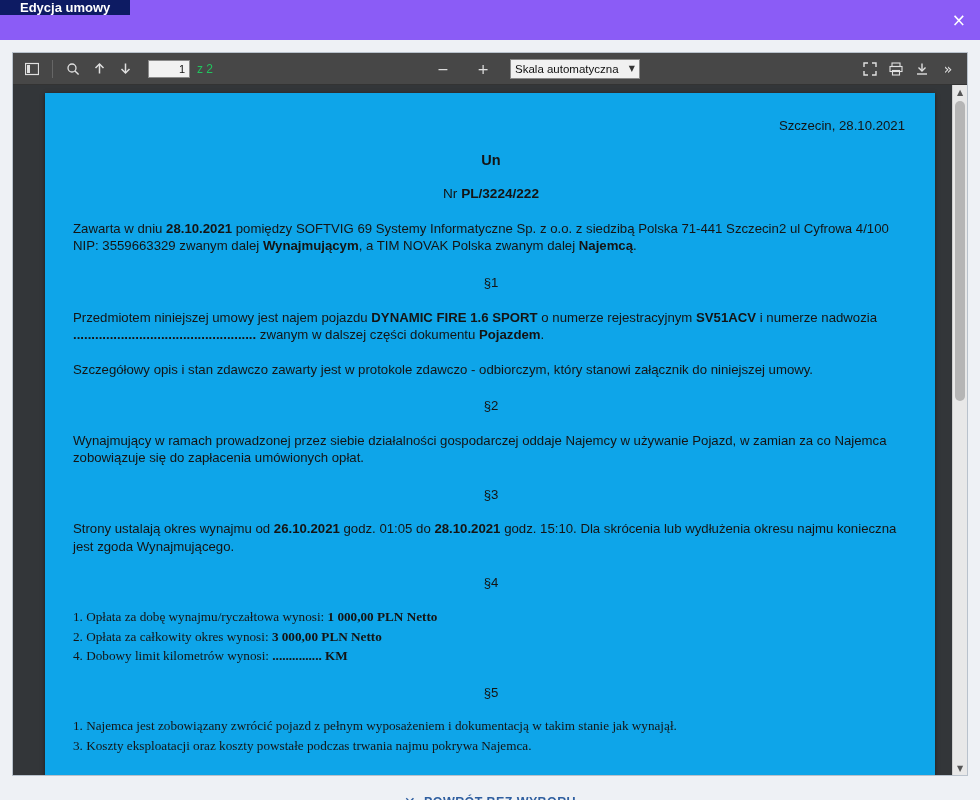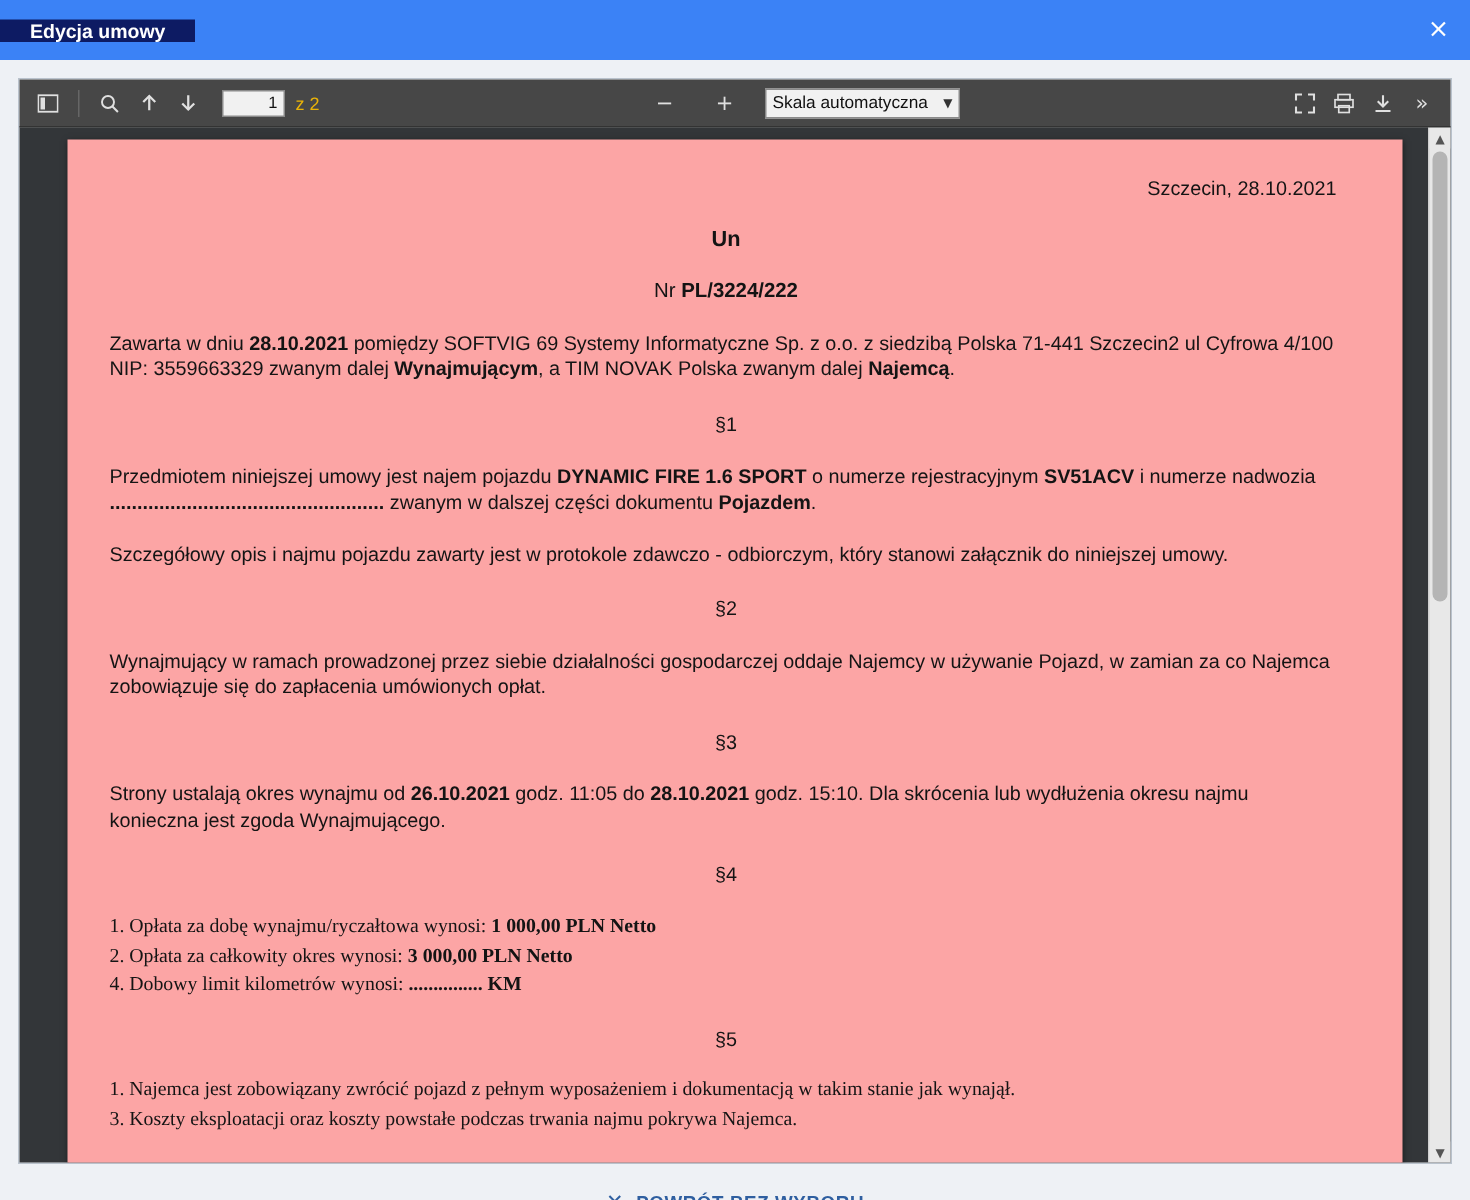--- a/index.html
+++ b/index.html
@@ -12,23 +12,23 @@
     background: #eef1f5;
     font-family: "Liberation Sans", sans-serif;
     font-size: 13px;
     color: #222;
     overflow: hidden;
   }
 
   
   .tabbar {
     height: 40px;
-    background: #3b82f6;
-    display: flex;
-    align-items: center;
+    background: #8b5cf6;
+    display: flex;
+    align-items: flex-start;
     position: relative;
   }
   .tab {
     display: flex;
     align-items: center;
     padding: 0 20px;
     color: #ffffff;
     font-size: 13px;
     font-weight: bold;
     cursor: pointer;
@@ -102,21 +102,21 @@
     border: 1px solid #8a8a8a;
     color: #111;
     font-size: 11px;
     text-align: right;
     padding: 0 4px;
     box-sizing: border-box;
     font-family: "Liberation Sans", sans-serif;
   }
   .page-total {
     font-size: 12px;
-    color: #eab308;
+    color: #22c55e;
     margin-left: 7px;
     white-space: nowrap;
   }
   .spacer { flex: 1; }
   .zoom-select {
     height: 20px;
     min-width: 130px;
     background: #f1f1f1;
     border: 1px solid #8a8a8a;
     color: #111;
@@ -139,24 +139,24 @@
   .viewer {
     flex: 1;
     background: #333639;
     position: relative;
     overflow: hidden;
     display: flex;
     justify-content: center;
   }
   .page {
     width: 890px;
-    background: #fca5a5;
+    background: #0ea5e9;
     margin-top: 8px;
     box-shadow: 0 1px 4px rgba(0,0,0,0.5);
-    padding: 18px 40px 10px 28px;
+    padding: 18px 26px 10px 28px;
     box-sizing: border-box;
     font-size: 13.2px;
     color: #141414;
     line-height: 1.33;
     height: 100%;
     overflow: hidden;
   }
   .scrollbar {
     position: absolute;
     right: 0;
@@ -342,28 +342,28 @@
       <div class="para">
         <span>Zawarta w dniu </span><b>28.10.2021</b><span> pomiędzy SOFTVIG 69 Systemy Informatyczne Sp. z o.o. z siedzibą Polska 71-441 Szczecin2 ul Cyfrowa 4/100 NIP: 3559663329 zwanym dalej </span><b>Wynajmującym</b><span>, a TIM NOVAK Polska zwanym dalej </span><b>Najemcą</b><span>.</span>
       </div>
 
       <div class="section">§1</div>
 
       <div class="para">
         <span>Przedmiotem niniejszej umowy jest najem pojazdu </span><b>DYNAMIC FIRE 1.6 SPORT</b><span> o numerze rejestracyjnym </span><b>SV51ACV</b><span> i numerze nadwozia </span><b>..................................................</b><span> zwanym w dalszej części dokumentu </span><b>Pojazdem</b><span>.</span>
       </div>
 
-      <div class="para">Szczegółowy opis i najmu pojazdu zawarty jest w protokole zdawczo - odbiorczym, który stanowi załącznik do niniejszej umowy.</div>
+      <div class="para">Szczegółowy opis i stan zdawczo zawarty jest w protokole zdawczo - odbiorczym, który stanowi załącznik do niniejszej umowy.</div>
 
       <div class="section">§2</div>
       <div class="para">Wynajmujący w ramach prowadzonej przez siebie działalności gospodarczej oddaje Najemcy w używanie Pojazd, w zamian za co Najemca zobowiązuje się do zapłacenia umówionych opłat.</div>
 
       <div class="section">§3</div>
       <div class="para">
-        <span>Strony ustalają okres wynajmu od </span><b>26.10.2021</b><span> godz. 11:05 do </span><b>28.10.2021</b><span> godz. 15:10. Dla skrócenia lub wydłużenia okresu najmu konieczna jest zgoda Wynajmującego.</span>
+        <span>Strony ustalają okres wynajmu od </span><b>26.10.2021</b><span> godz. 01:05 do </span><b>28.10.2021</b><span> godz. 15:10. Dla skrócenia lub wydłużenia okresu najmu konieczna jest zgoda Wynajmującego.</span>
       </div>
 
       <div class="section">§4</div>
       <div class="list-block">
         <div class="list-line">
           <span>1. Opłata za dobę wynajmu/ryczałtowa wynosi: </span><b>1 000,00 PLN Netto</b>
         </div>
         <div class="list-line">
           <span>2. Opłata za całkowity okres wynosi: </span><b>3 000,00 PLN Netto</b>
         </div>

